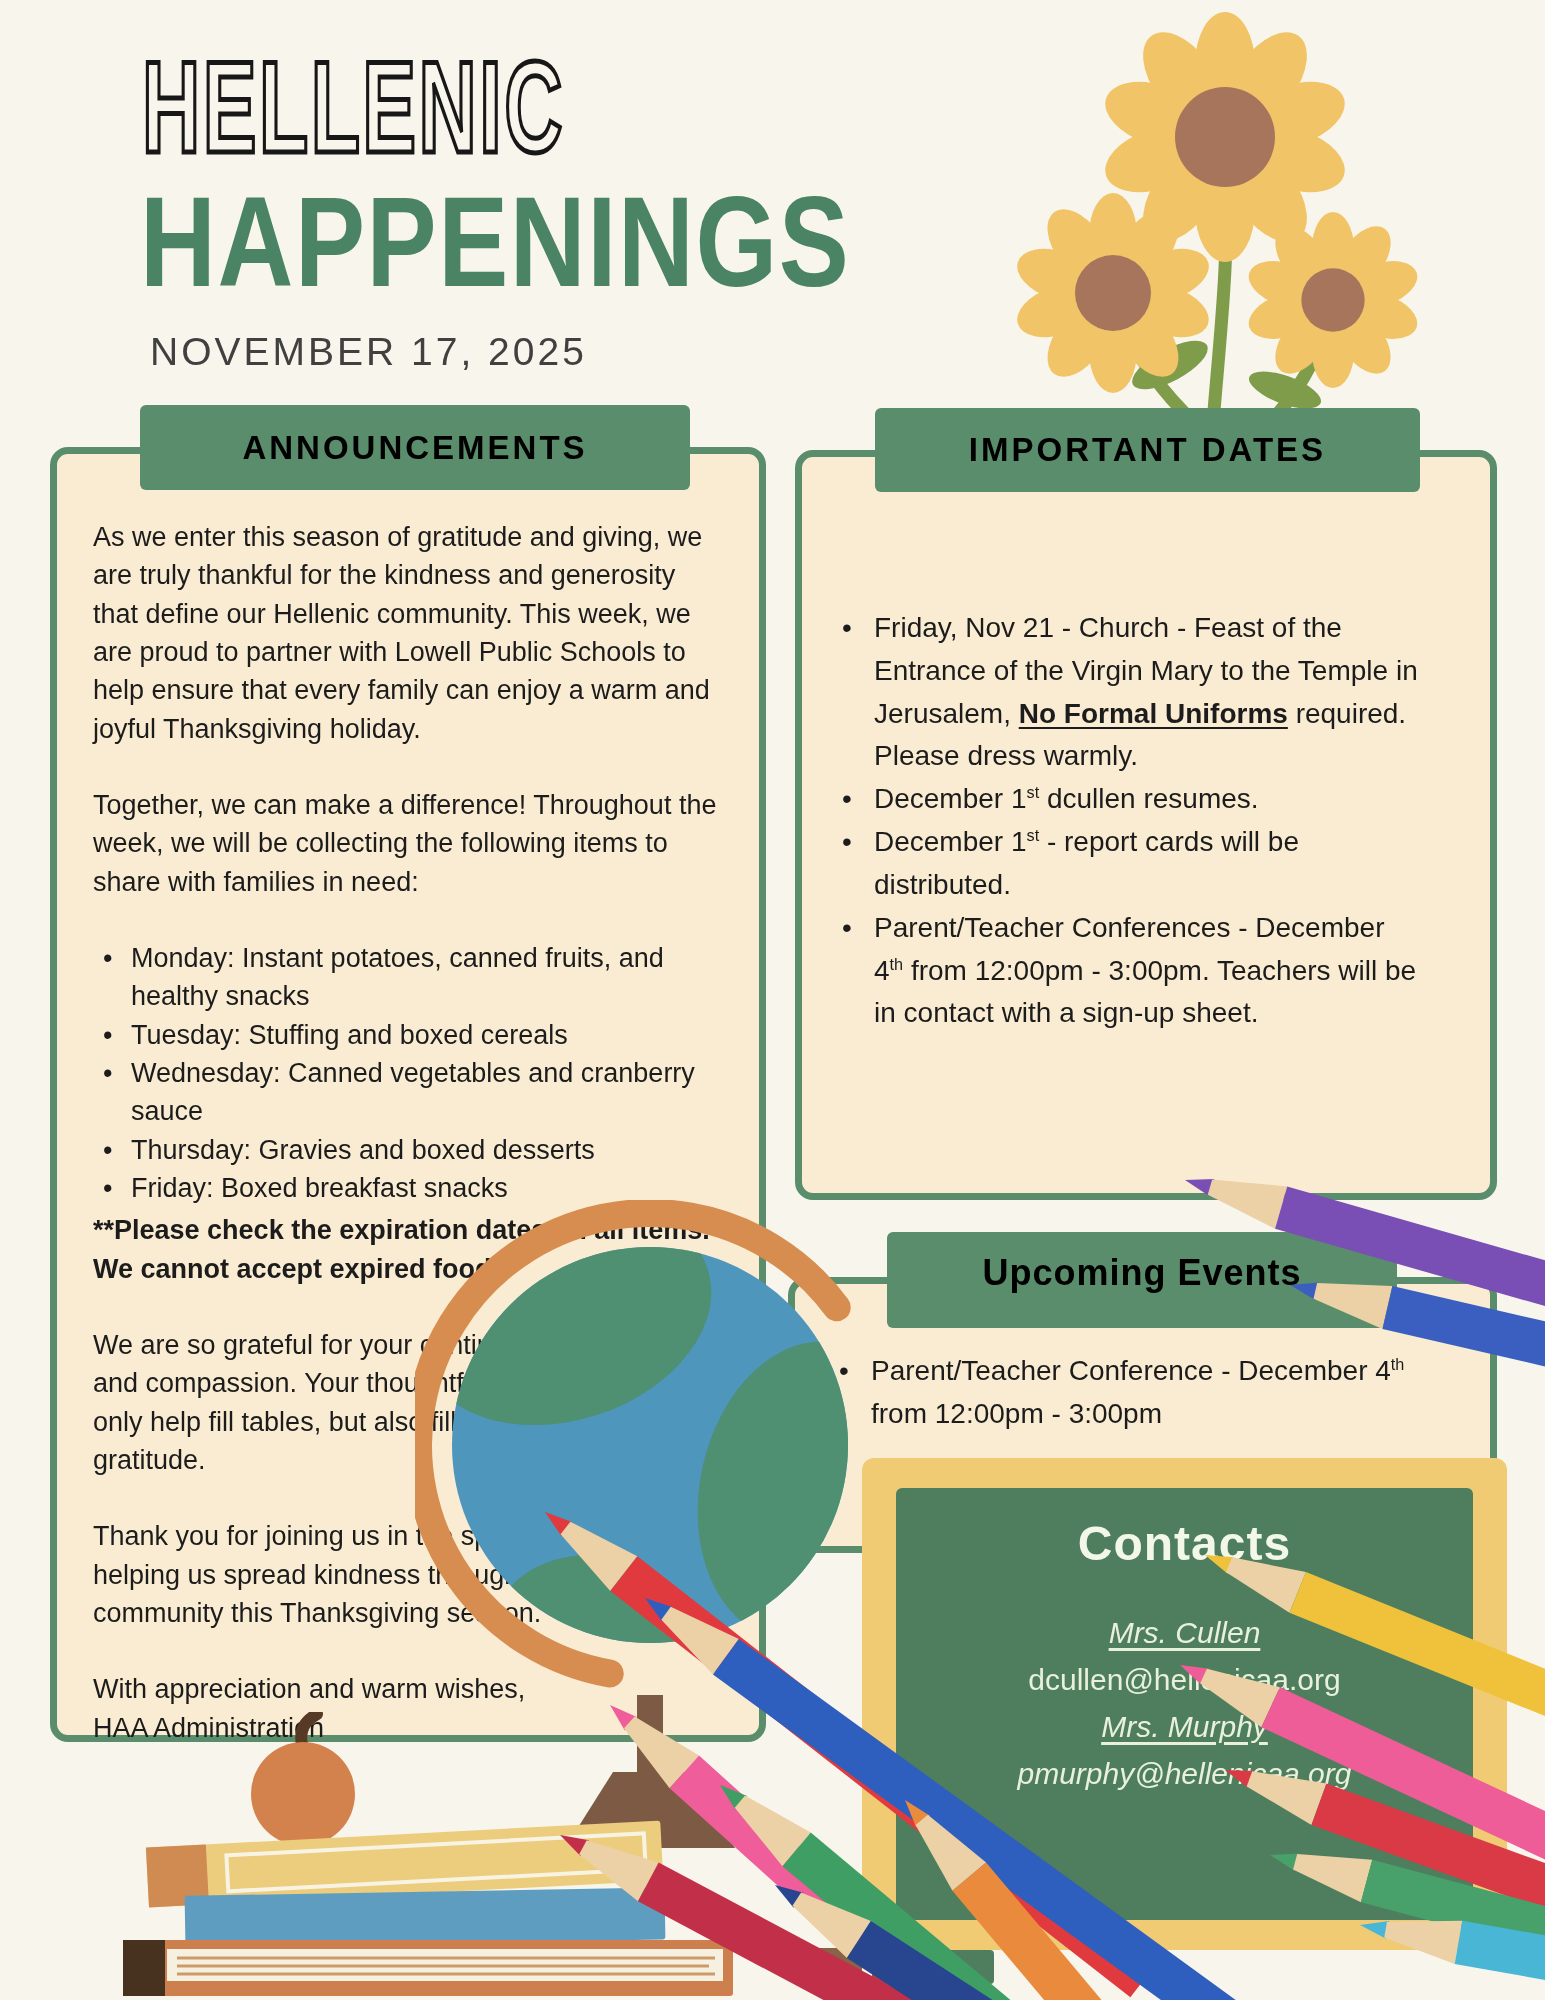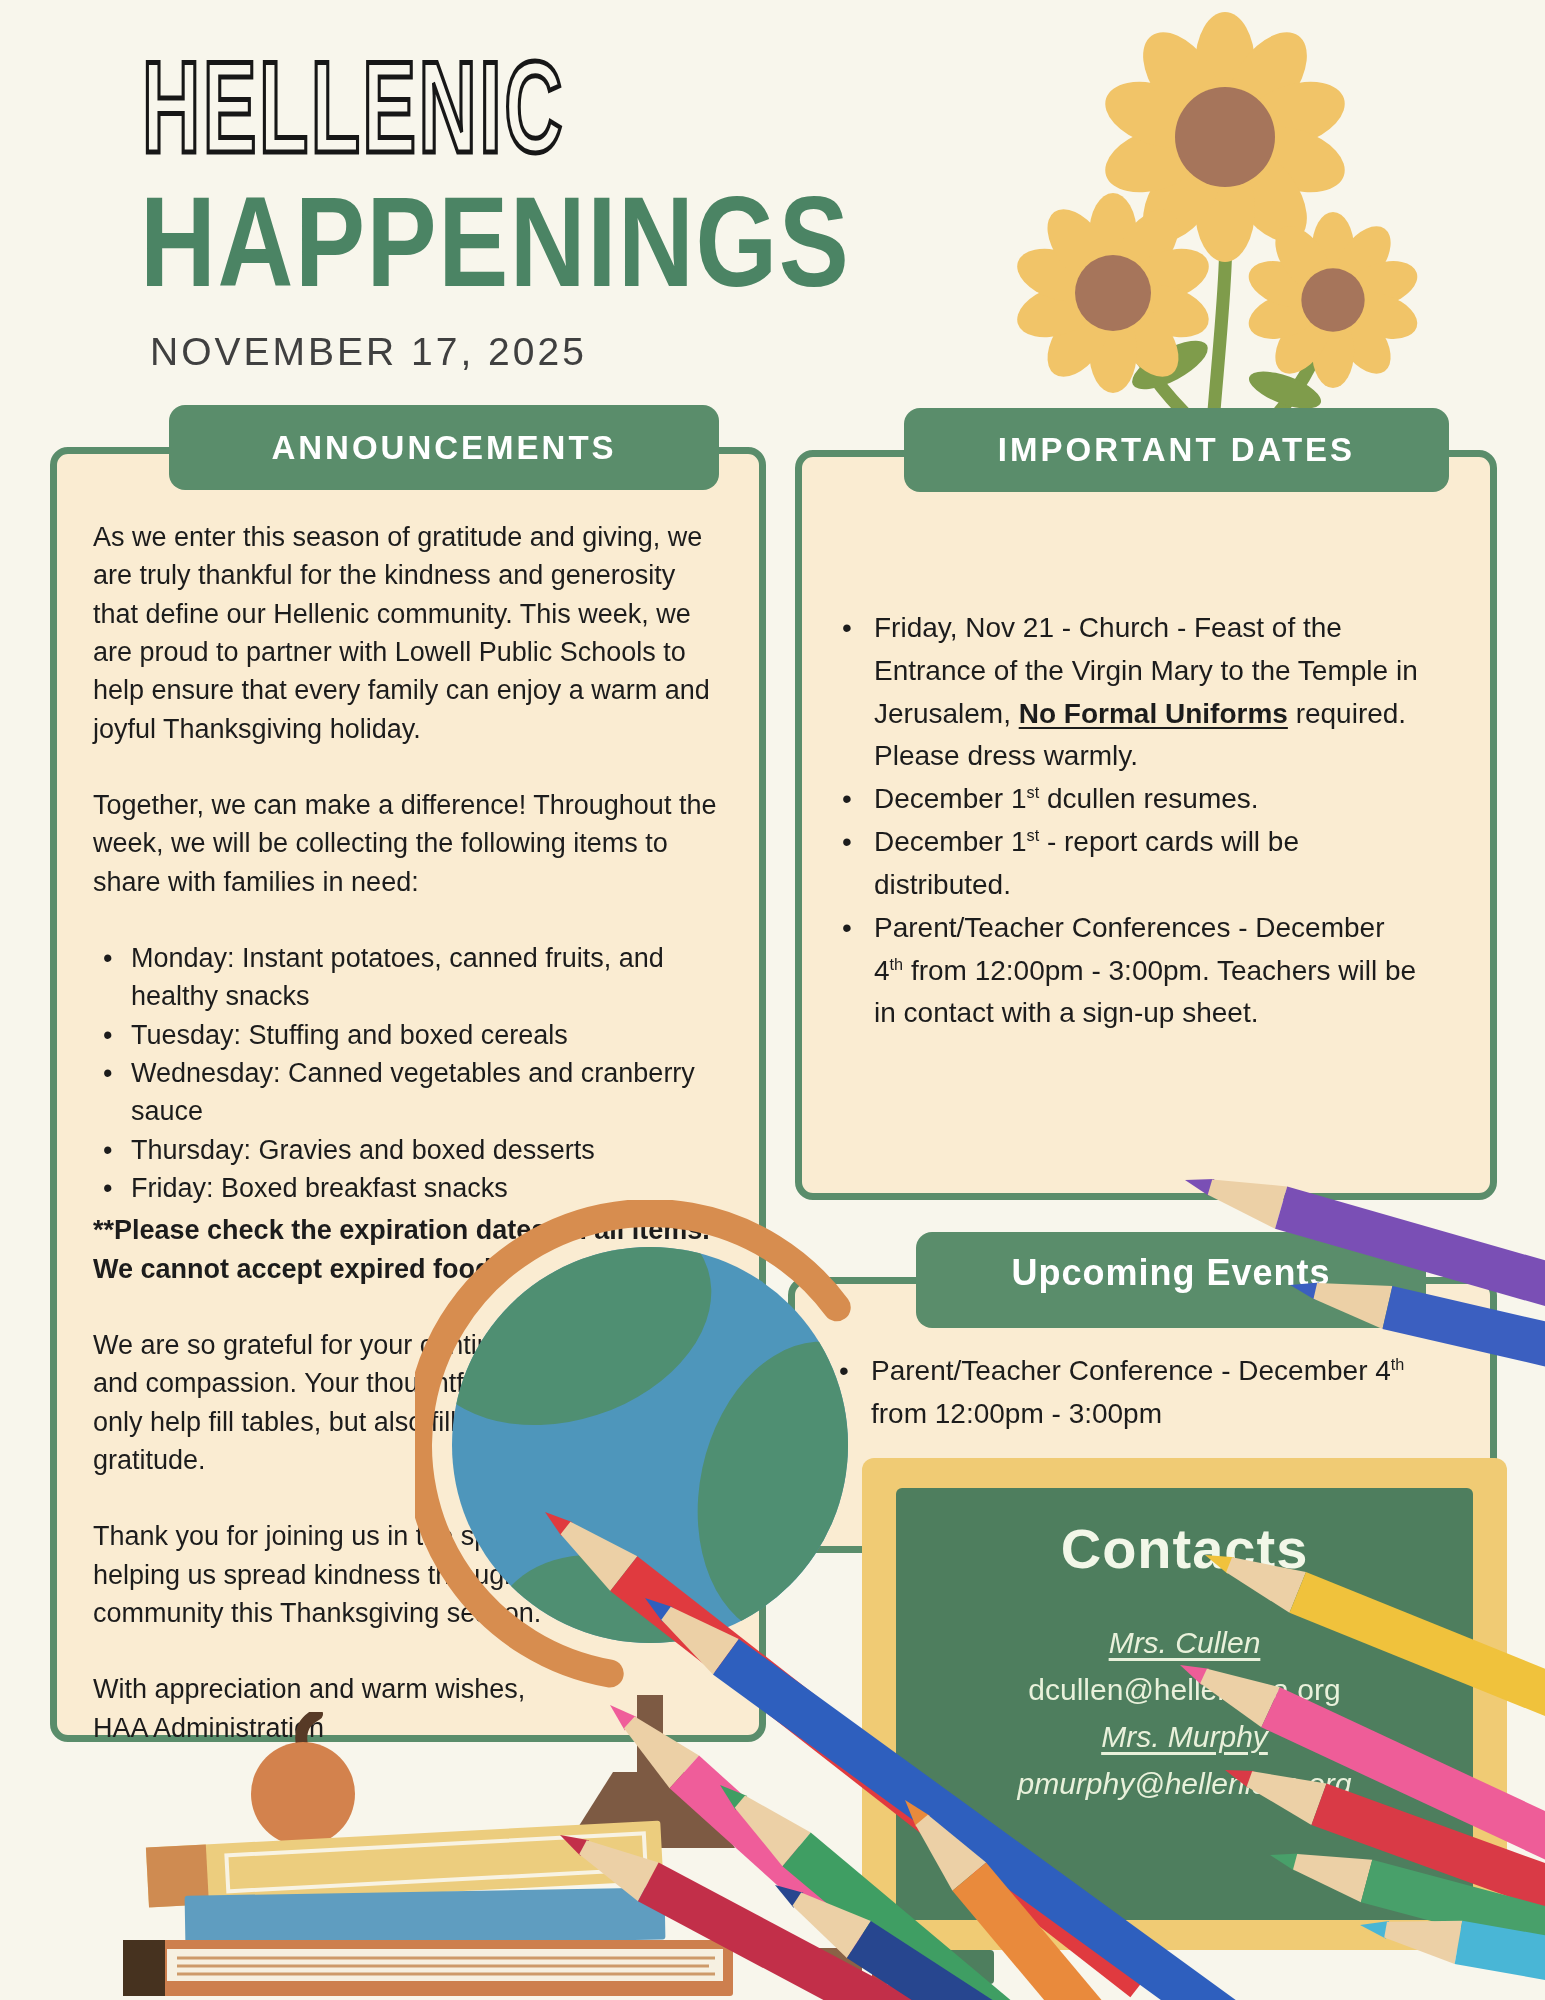--- a/index.html
+++ b/index.html
@@ -9,21 +9,21 @@
   
   .title1{position:absolute;left:142px;top:42px;margin:0;font-size:130px;font-weight:700;line-height:1;
           letter-spacing:4px;color:#f8f6ec;-webkit-text-stroke:5px #171717;
           transform:scaleX(.62);transform-origin:left top;white-space:nowrap;}
   .title2{position:absolute;left:140px;top:178px;margin:0;font-size:128px;font-weight:700;line-height:1;
           letter-spacing:2px;color:#4b8464;transform:scaleX(.82);transform-origin:left top;white-space:nowrap;}
   .date{position:absolute;left:150px;top:330px;font-size:39px;letter-spacing:3px;color:#404040;}
 
   
   .card{position:absolute;background:#faecd2;border:7px solid #5a8d6b;border-radius:18px;box-sizing:border-box;z-index:10;}
-  .pill{position:absolute;background:#5a8d6b;color:#ffffff;font-weight:700;text-align:center;border-radius:16px;z-index:12;margin-left:29px;}
+  .pill{position:absolute;background:#5a8d6b;color:#000000;font-weight:700;text-align:center;border-radius:6px;z-index:12;}
   #card-annc{left:50px;top:447px;width:716px;height:1295px;padding:64px 38px 0 36px;}
   #pill-annc{left:140px;top:405px;width:550px;height:85px;line-height:85px;font-size:33px;letter-spacing:3px;}
   #card-dates{left:795px;top:450px;width:702px;height:750px;padding:150px 70px 0 36px;}
   #pill-dates{left:875px;top:408px;width:545px;height:84px;line-height:84px;font-size:33px;letter-spacing:3px;}
   #card-events{left:788px;top:1277px;width:709px;height:276px;padding:66px 60px 0 40px;}
   #pill-events{left:887px;top:1232px;width:510px;height:96px;line-height:82px;font-size:36px;letter-spacing:1px;}
 
   
   #card-annc p{margin:0 0 38px 0;font-size:27px;line-height:1.42;}
   #card-annc p.note{font-weight:700;margin-top:4px;}
@@ -36,21 +36,21 @@
   .seg-list li{position:relative;padding-left:36px;}
   .seg-list li::before{content:"\2022";position:absolute;left:4px;}
   .seg-list sup{font-size:.58em;vertical-align:super;line-height:0;}
   .seg-u{text-decoration:underline;text-underline-offset:4px;}
   .seg-b{font-weight:700;}
 
   
   #chalkboard{position:absolute;left:862px;top:1458px;width:645px;height:492px;background:#f0cb74;
               border-radius:12px;padding:30px 34px;box-sizing:border-box;z-index:30;}
   #board{width:100%;height:100%;background:#4e7e5e;border-radius:6px;text-align:center;box-sizing:border-box;padding-top:28px;}
-  .board-title{color:#f2f7e8;font-size:56px;font-weight:700;letter-spacing:1px;margin-bottom:38px;}
+  .board-title{color:#f2f7e8;font-size:48px;font-weight:700;letter-spacing:1px;margin-bottom:38px;}
   .c-name,.c-email{color:#e9f1db;font-size:30px;line-height:47px;}
   .c-name{text-decoration:underline;text-underline-offset:5px;font-style:italic;}
   .chalk{position:absolute;border-radius:4px;z-index:31;}
   #chalk1{left:798px;top:1948px;width:64px;height:36px;background:#8a6246;}
   #chalk2{left:872px;top:1954px;width:54px;height:30px;background:#b9473e;}
   #chalk3{left:934px;top:1950px;width:60px;height:34px;background:#4e7e5e;}
 
   
   .deco{position:absolute;}
   #sunflowers{left:985px;top:5px;width:470px;height:420px;z-index:5;}

